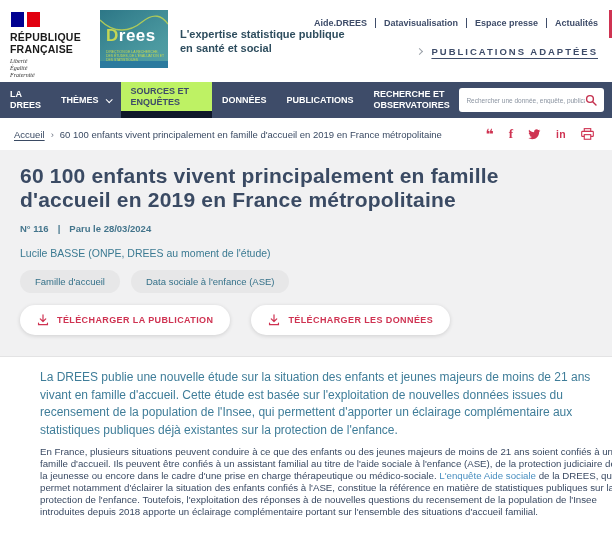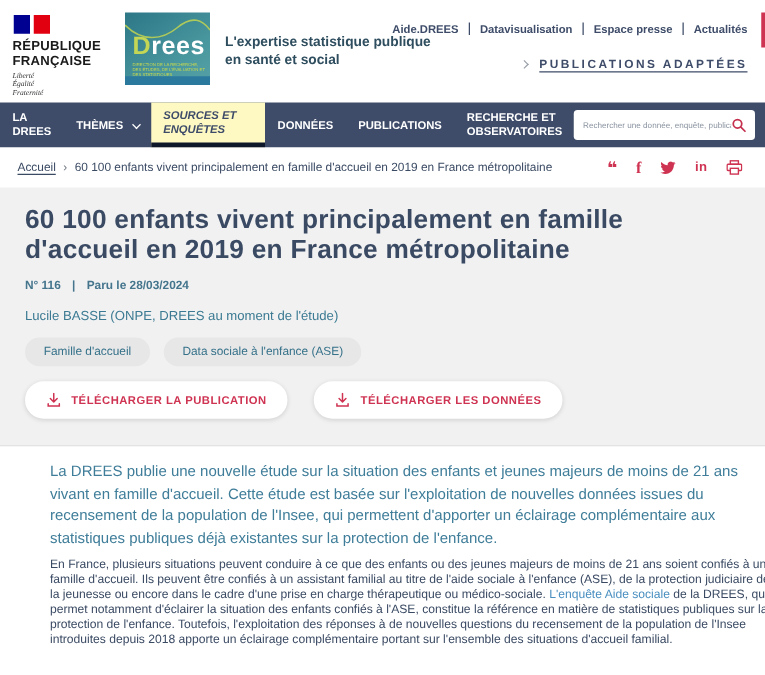--- a/index.html
+++ b/index.html
@@ -10,38 +10,38 @@
   
   .header { position:absolute; top:0; left:0; width:612px; height:82px; background:#fff; }
   .rf-logo { position:absolute; left:10px; top:12px; }
   .rf-flag { display:flex; gap:3px; margin-bottom:4px; margin-left:1px; }
   .rf-flag .b { width:13px; height:15px; background:#000091; }
   .rf-flag .r { width:13px; height:15px; background:#e1000f; }
   .rf-line { font-size:10.5px; font-weight:bold; color:#1a1a1a; letter-spacing:0.2px; line-height:12px; }
   .rf-motto { margin-top:3px; font-family:"Liberation Serif","DejaVu Serif",serif; font-style:italic; font-size:6px; color:#333; line-height:7px; }
   .drees-logo { position:absolute; left:100px; top:10px; width:68px; height:58px; background:linear-gradient(145deg,#2d7787 0%,#4b99a0 70%,#55a0a5 100%); overflow:hidden; cursor:pointer; }
   .drees-curve { position:absolute; top:0; left:0; }
-  .drees-word { position:absolute; left:6px; top:16px; font-size:20px; font-weight:600; color:#fff; letter-spacing:0.5px; }
+  .drees-word { position:absolute; left:6px; top:16px; font-size:17px; font-weight:600; color:#fff; letter-spacing:0.5px; }
   .drees-word .d { color:#c3d655; }
   .drees-sub { position:absolute; left:6px; top:40px; width:58px; font-size:3.4px; line-height:4px; color:#c6d84f; text-transform:uppercase; }
   .drees-strip { position:absolute; bottom:0; left:0; width:68px; height:7px; background:#2b7a9e; }
   .tagline { position:absolute; left:180px; top:27px; font-size:11px; font-weight:bold; color:#2e4d5e; line-height:14px; }
   .top-links { position:absolute; right:14px; top:18px; display:flex; align-items:center; }
   .top-link { font-size:9px; font-weight:600; color:#3e4c69; padding:0 8px; border-right:1px solid #3e4c69; cursor:pointer; white-space:nowrap; }
   .top-link:last-child { border-right:none; padding-right:0; }
   .adapted { position:absolute; right:14px; top:46px; display:flex; align-items:center; cursor:pointer; }
   .chev-right { width:5px; height:5px; border-right:1.5px solid #9aa0a8; border-top:1.5px solid #9aa0a8; transform:rotate(45deg); margin-right:9px; }
   .adapted-label { font-size:9.5px; font-weight:bold; letter-spacing:2px; color:#3e4c69; text-decoration:underline; text-underline-offset:3px; }
   .edge-accent { position:absolute; right:0; top:10px; width:3px; height:28px; background:#cf3352; }
 
   
   .nav { position:absolute; top:82px; left:0; width:612px; height:36px; background:#3e4c69; display:flex; align-items:stretch; }
   .nav-item { display:flex; align-items:center; padding:0 10px; color:#fff; font-size:9px; font-weight:bold; text-transform:uppercase; line-height:11px; cursor:pointer; }
   .nav-item.w46 { width:52px; }
-  .nav-item.active { background:#fef9c3; color:#3e4c69; border-bottom:4px solid #0f172a; width:100px;font-style:italic; }
+  .nav-item.active { background:#bef264; color:#3e4c69; border-bottom:7px solid #0f172a; width:100px; }
   .nav-item.w96 { width:96px; }
   .chev-down { display:inline-block; width:5px; height:5px; border-right:1.6px solid #fff; border-bottom:1.6px solid #fff; transform:rotate(45deg) translateY(-1px); margin-left:7px; flex:none; }
   .nav-search { margin-left:auto; margin-right:8px; align-self:center; width:160px; height:24px; background:#fff; border-radius:3px; display:flex; align-items:center; padding:0 7px; }
   .nav-search input { flex:1; border:none; outline:none; font-size:6.5px; color:#555; font-family:inherit; min-width:0; }
   .nav-search input::placeholder { color:#8a93a0; }
 
   
   .breadcrumb { position:absolute; top:118px; left:0; width:612px; height:32px; background:#fff; display:flex; align-items:center; padding:0 14px; }
   .bc-home { font-size:9.5px; color:#3a4a63; text-decoration:underline; text-underline-offset:2px; cursor:pointer; }
   .bc-sep { font-size:9.5px; color:#6b7280; margin:0 6px; }

